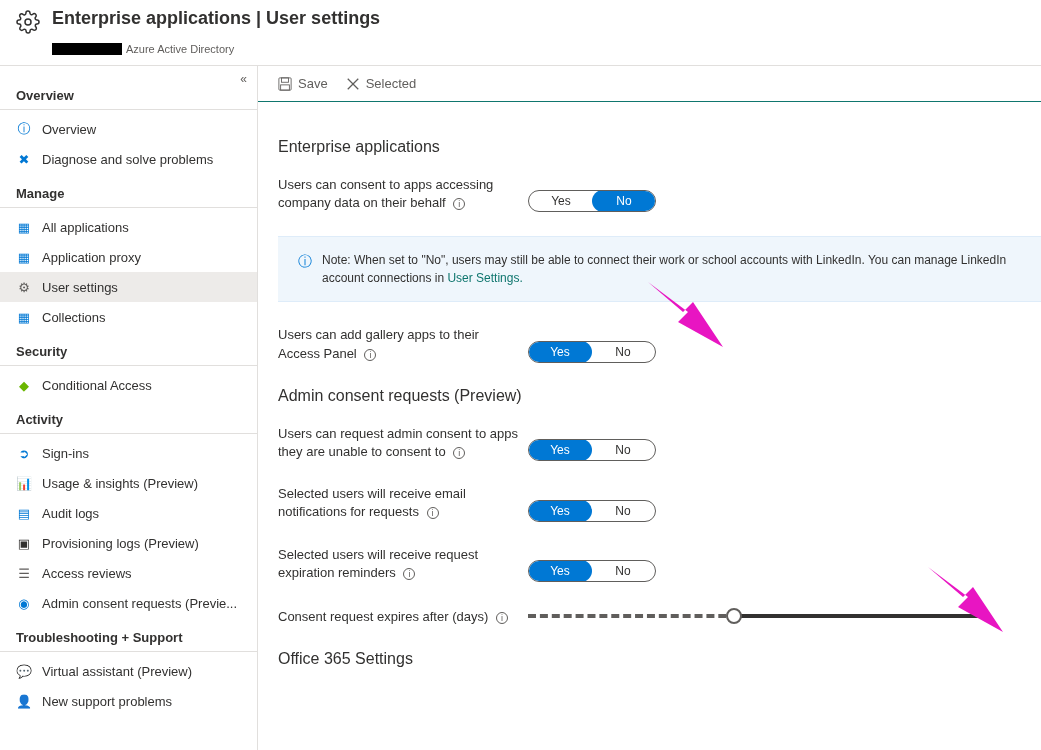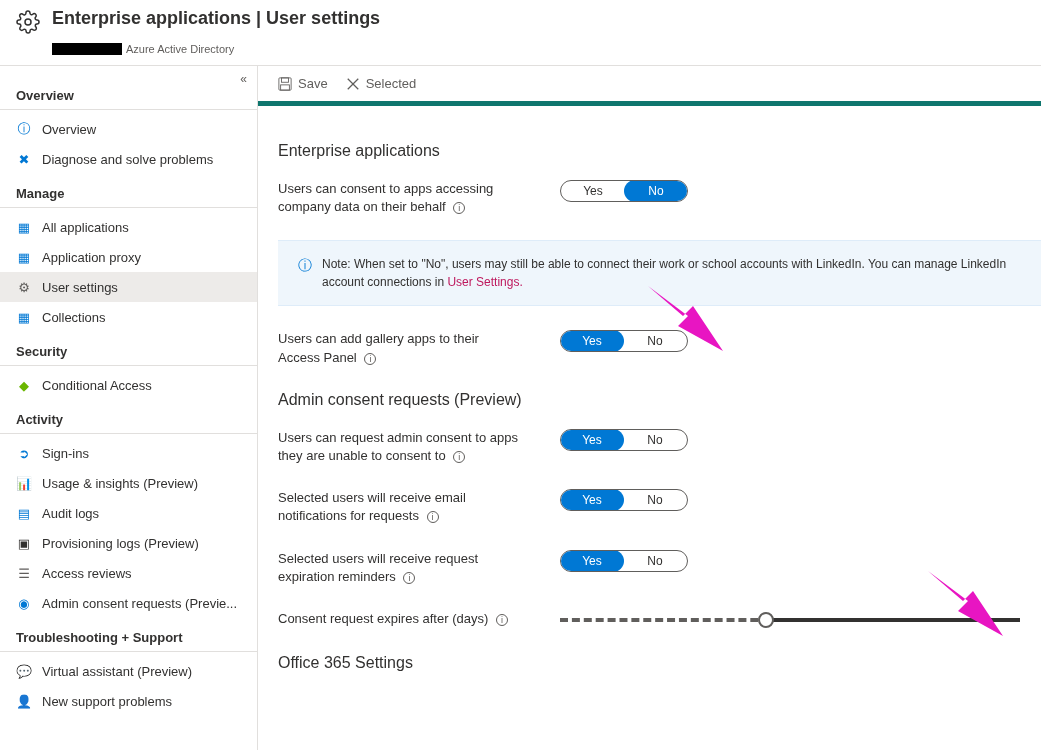--- a/index.html
+++ b/index.html
@@ -16,41 +16,41 @@
   .body { display: flex; height: calc(750px - 50px); }
   
   .sidebar { width: 258px; border-right: 1px solid #e1dfdd; padding: 10px 0 10px 0; overflow-y: auto; position: relative; }
   .collapse-caret { position: absolute; top: 6px; right: 10px; font-size: 12px; color: #605e5c; }
   .section-header { font-size: 13px; font-weight: 600; padding: 8px 16px 6px 16px; border-bottom: 1px solid #e1dfdd; margin-bottom: 4px; margin-top: 4px; }
   .nav-item { display: flex; align-items: center; padding: 7px 16px; cursor: pointer; font-size: 13px; }
   .nav-item.active { background: #edebe9; }
   .nav-icon { width: 16px; height: 16px; margin-right: 10px; display: flex; align-items: center; justify-content: center; font-size: 13px; }
   
   .main { flex: 1; display: flex; flex-direction: column; overflow: hidden; }
-  .toolbar { display: flex; align-items: center; padding: 10px 20px; border-bottom: 5px solid #0f766e; gap: 18px; }
+  .toolbar { display: flex; align-items: center; padding: 10px 20px; border-bottom: 1px solid #0f766e; gap: 18px; }
   .tool-btn { display: flex; align-items: center; gap: 6px; cursor: pointer; color: #605e5c; font-size: 13px; }
   
   .content { padding: 20px 0 20px 20px; overflow-y: auto; flex: 1; }
   .section-title { font-size: 16px; font-weight: 400; margin-bottom: 20px; margin-top: 16px; }
   
-  .setting-row { display: flex; align-items: flex-start; margin-bottom: 24px; gap: 32px; }
+  .setting-row { display: flex; align-items: flex-end; margin-bottom: 24px; }
   .setting-label { width: 250px; font-size: 13px; color: #323130; line-height: 1.4; padding-right: 10px; }
   .setting-control { flex: 1; }
   
   .toggle { display: inline-flex; border: 1px solid #605e5c; border-radius: 14px; overflow: hidden; height: 22px; width: 128px; }
   .toggle span { flex: 1; display: flex; align-items: center; justify-content: center; font-size: 12px; cursor: pointer; }
   .toggle span.on { background: #0078d4; color: #fff; border-radius: 12px; margin: -1px; }
   .toggle span.off { color: #323130; }
   
   .info-icon { display: inline-block; width: 12px; height: 12px; border: 1px solid #605e5c; border-radius: 50%; font-size: 9px; text-align: center; line-height: 11px; color: #605e5c; margin-left: 4px; }
   .req { color: #a80000; }
   
   .note-box { background: #eff6fc; border-top: 1px solid #deecf9; border-bottom: 1px solid #deecf9; padding: 14px 20px; margin-bottom: 24px; display: flex; font-size: 12px; line-height: 1.5; }
   .note-box .note-icon { margin-right: 10px; color: #0078d4; font-size: 14px; }
-  .note-box a { color: #be185d; text-decoration: none; }
+  .note-box a { color: #0f766e; text-decoration: none; }
   
   .link-text { color: #0078d4; font-size: 13px; cursor: pointer; }
   
   .slider-track { display: flex; align-items: center; width: 460px; height: 20px; position: relative; }
   .slider-dashes { flex: 1; border-top: 4px dashed #605e5c; height: 0; }
   .slider-thumb { width: 16px; height: 16px; background: #fff; border: 2px solid #605e5c; border-radius: 50%; position: absolute; left: 43%; top: 2px; }
   .slider-solid { position: absolute; left: 45%; right: 0; top: 8px; border-top: 4px solid #323130; }
   
   .arrow1 { position: absolute; left: 380px; top: 170px; z-index: 10; pointer-events:none;}
   .arrow2 { position: absolute; left: 660px; top: 455px; z-index: 10; pointer-events:none;}

